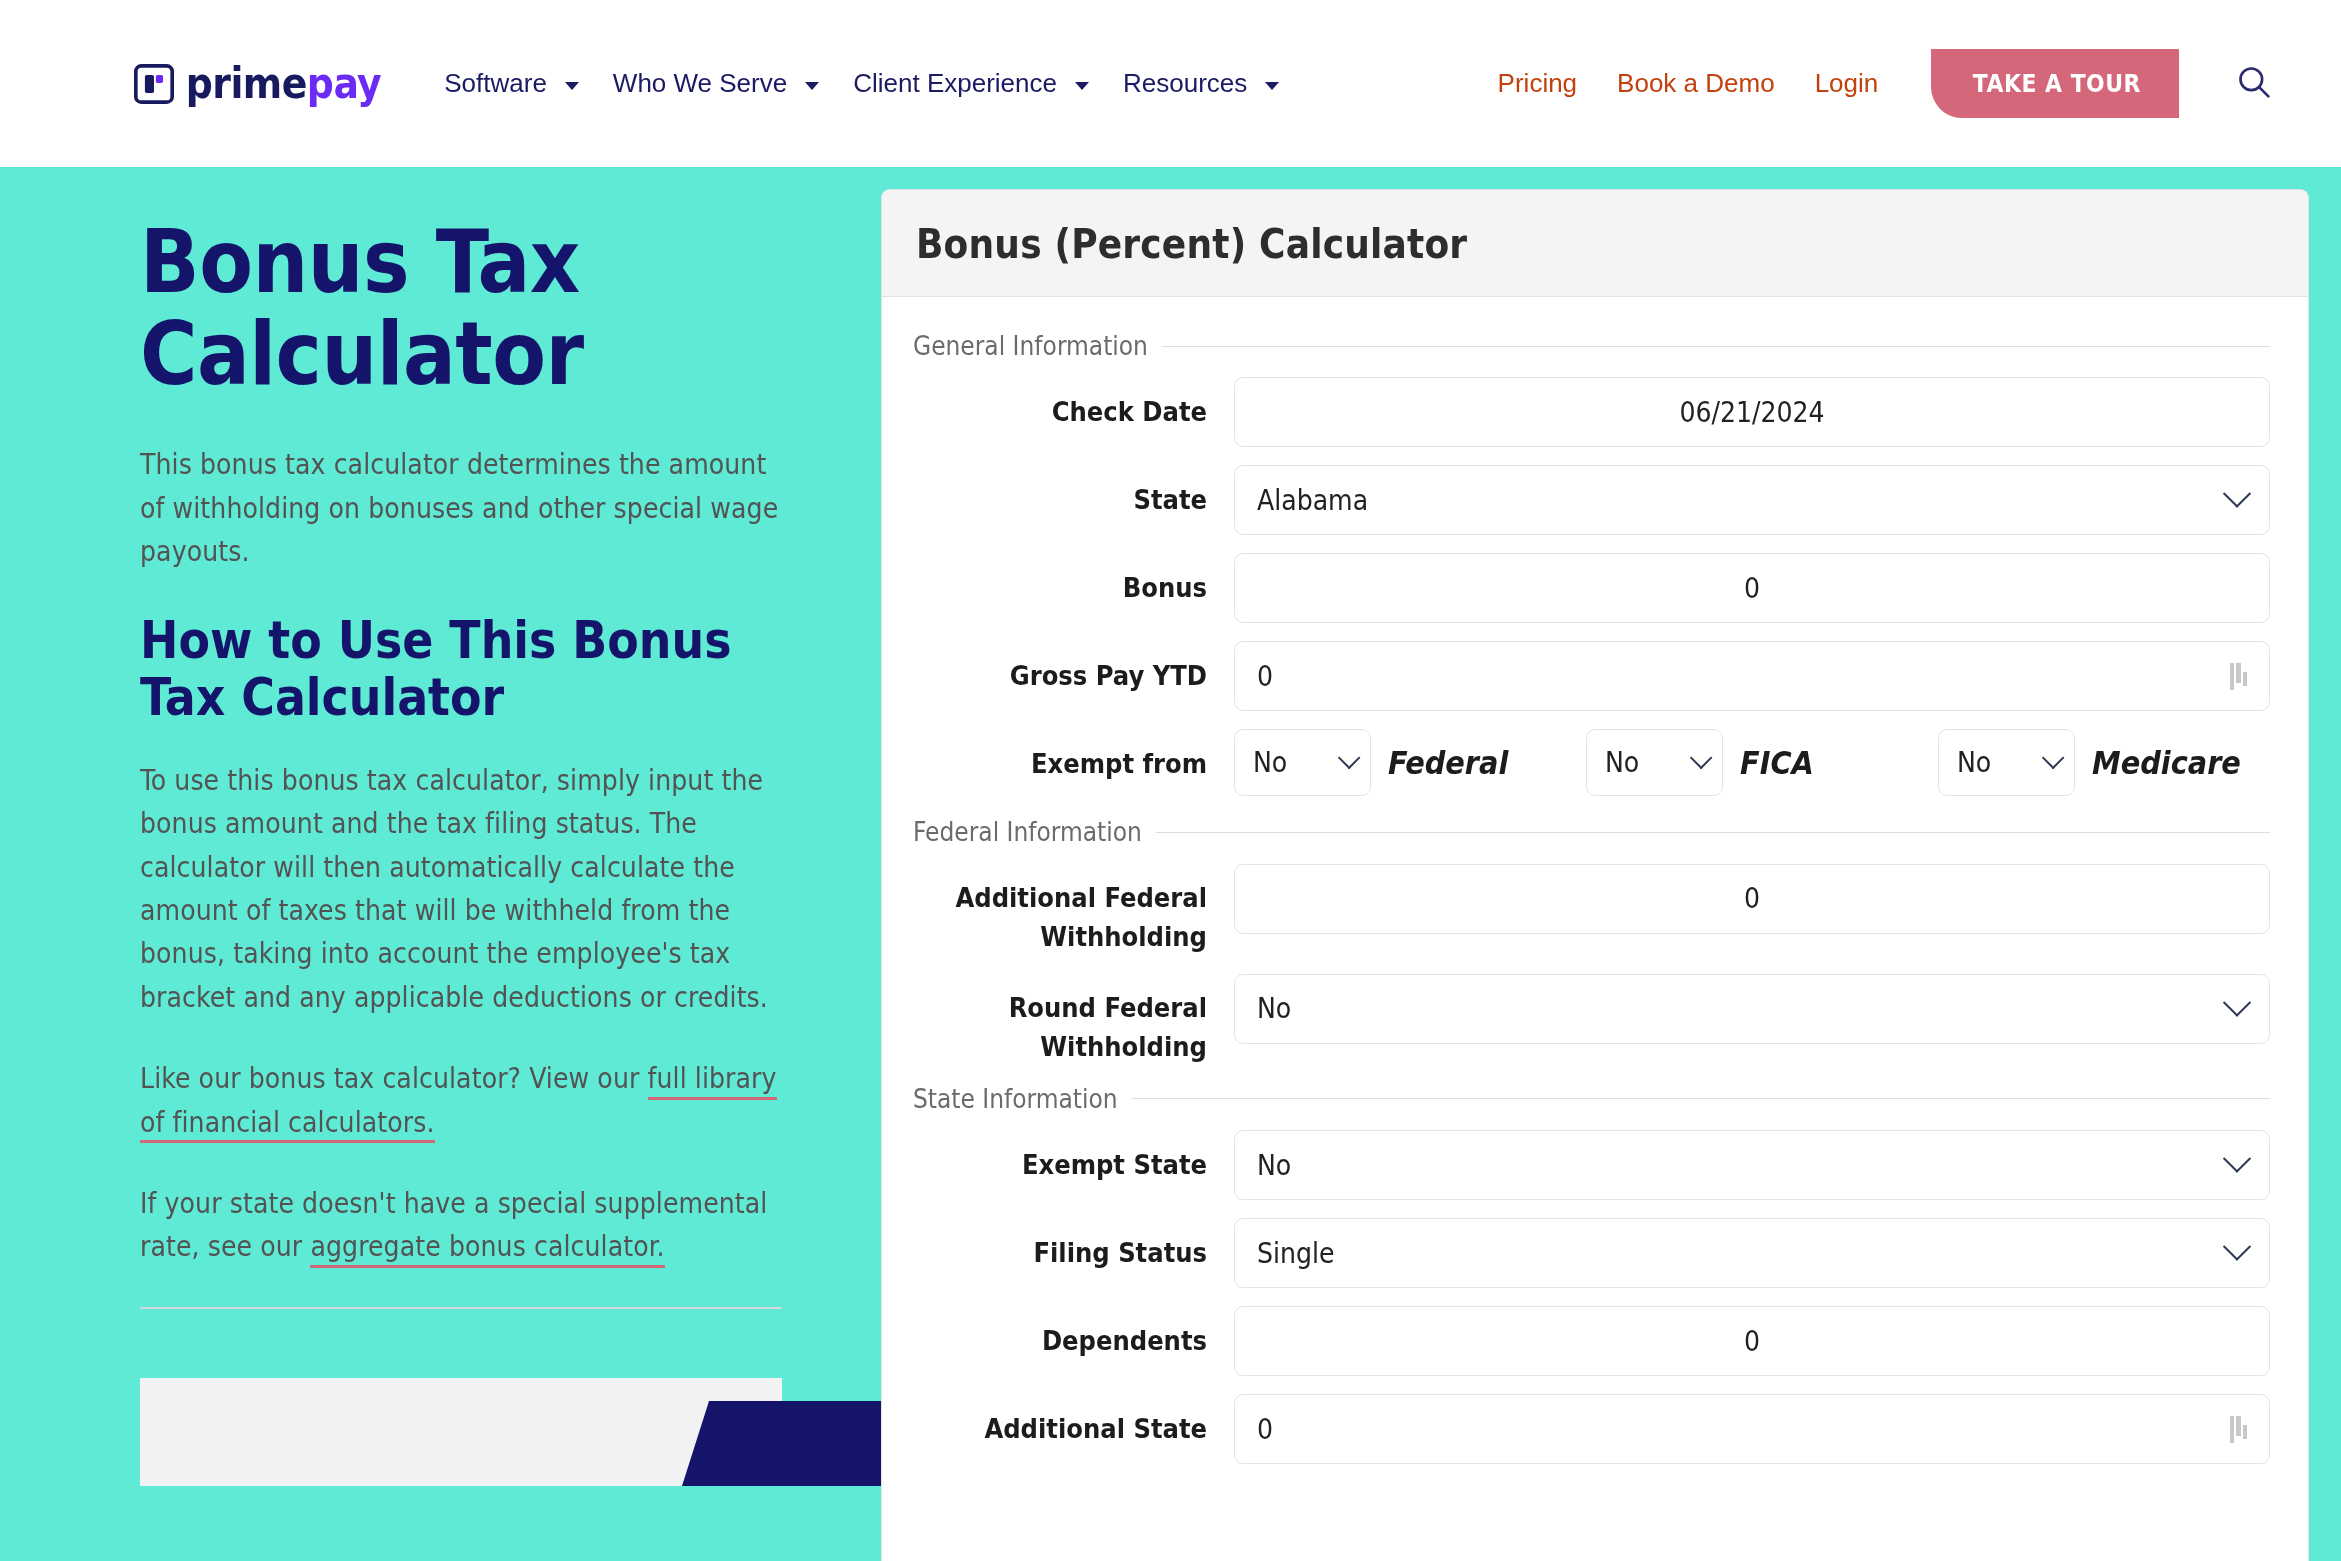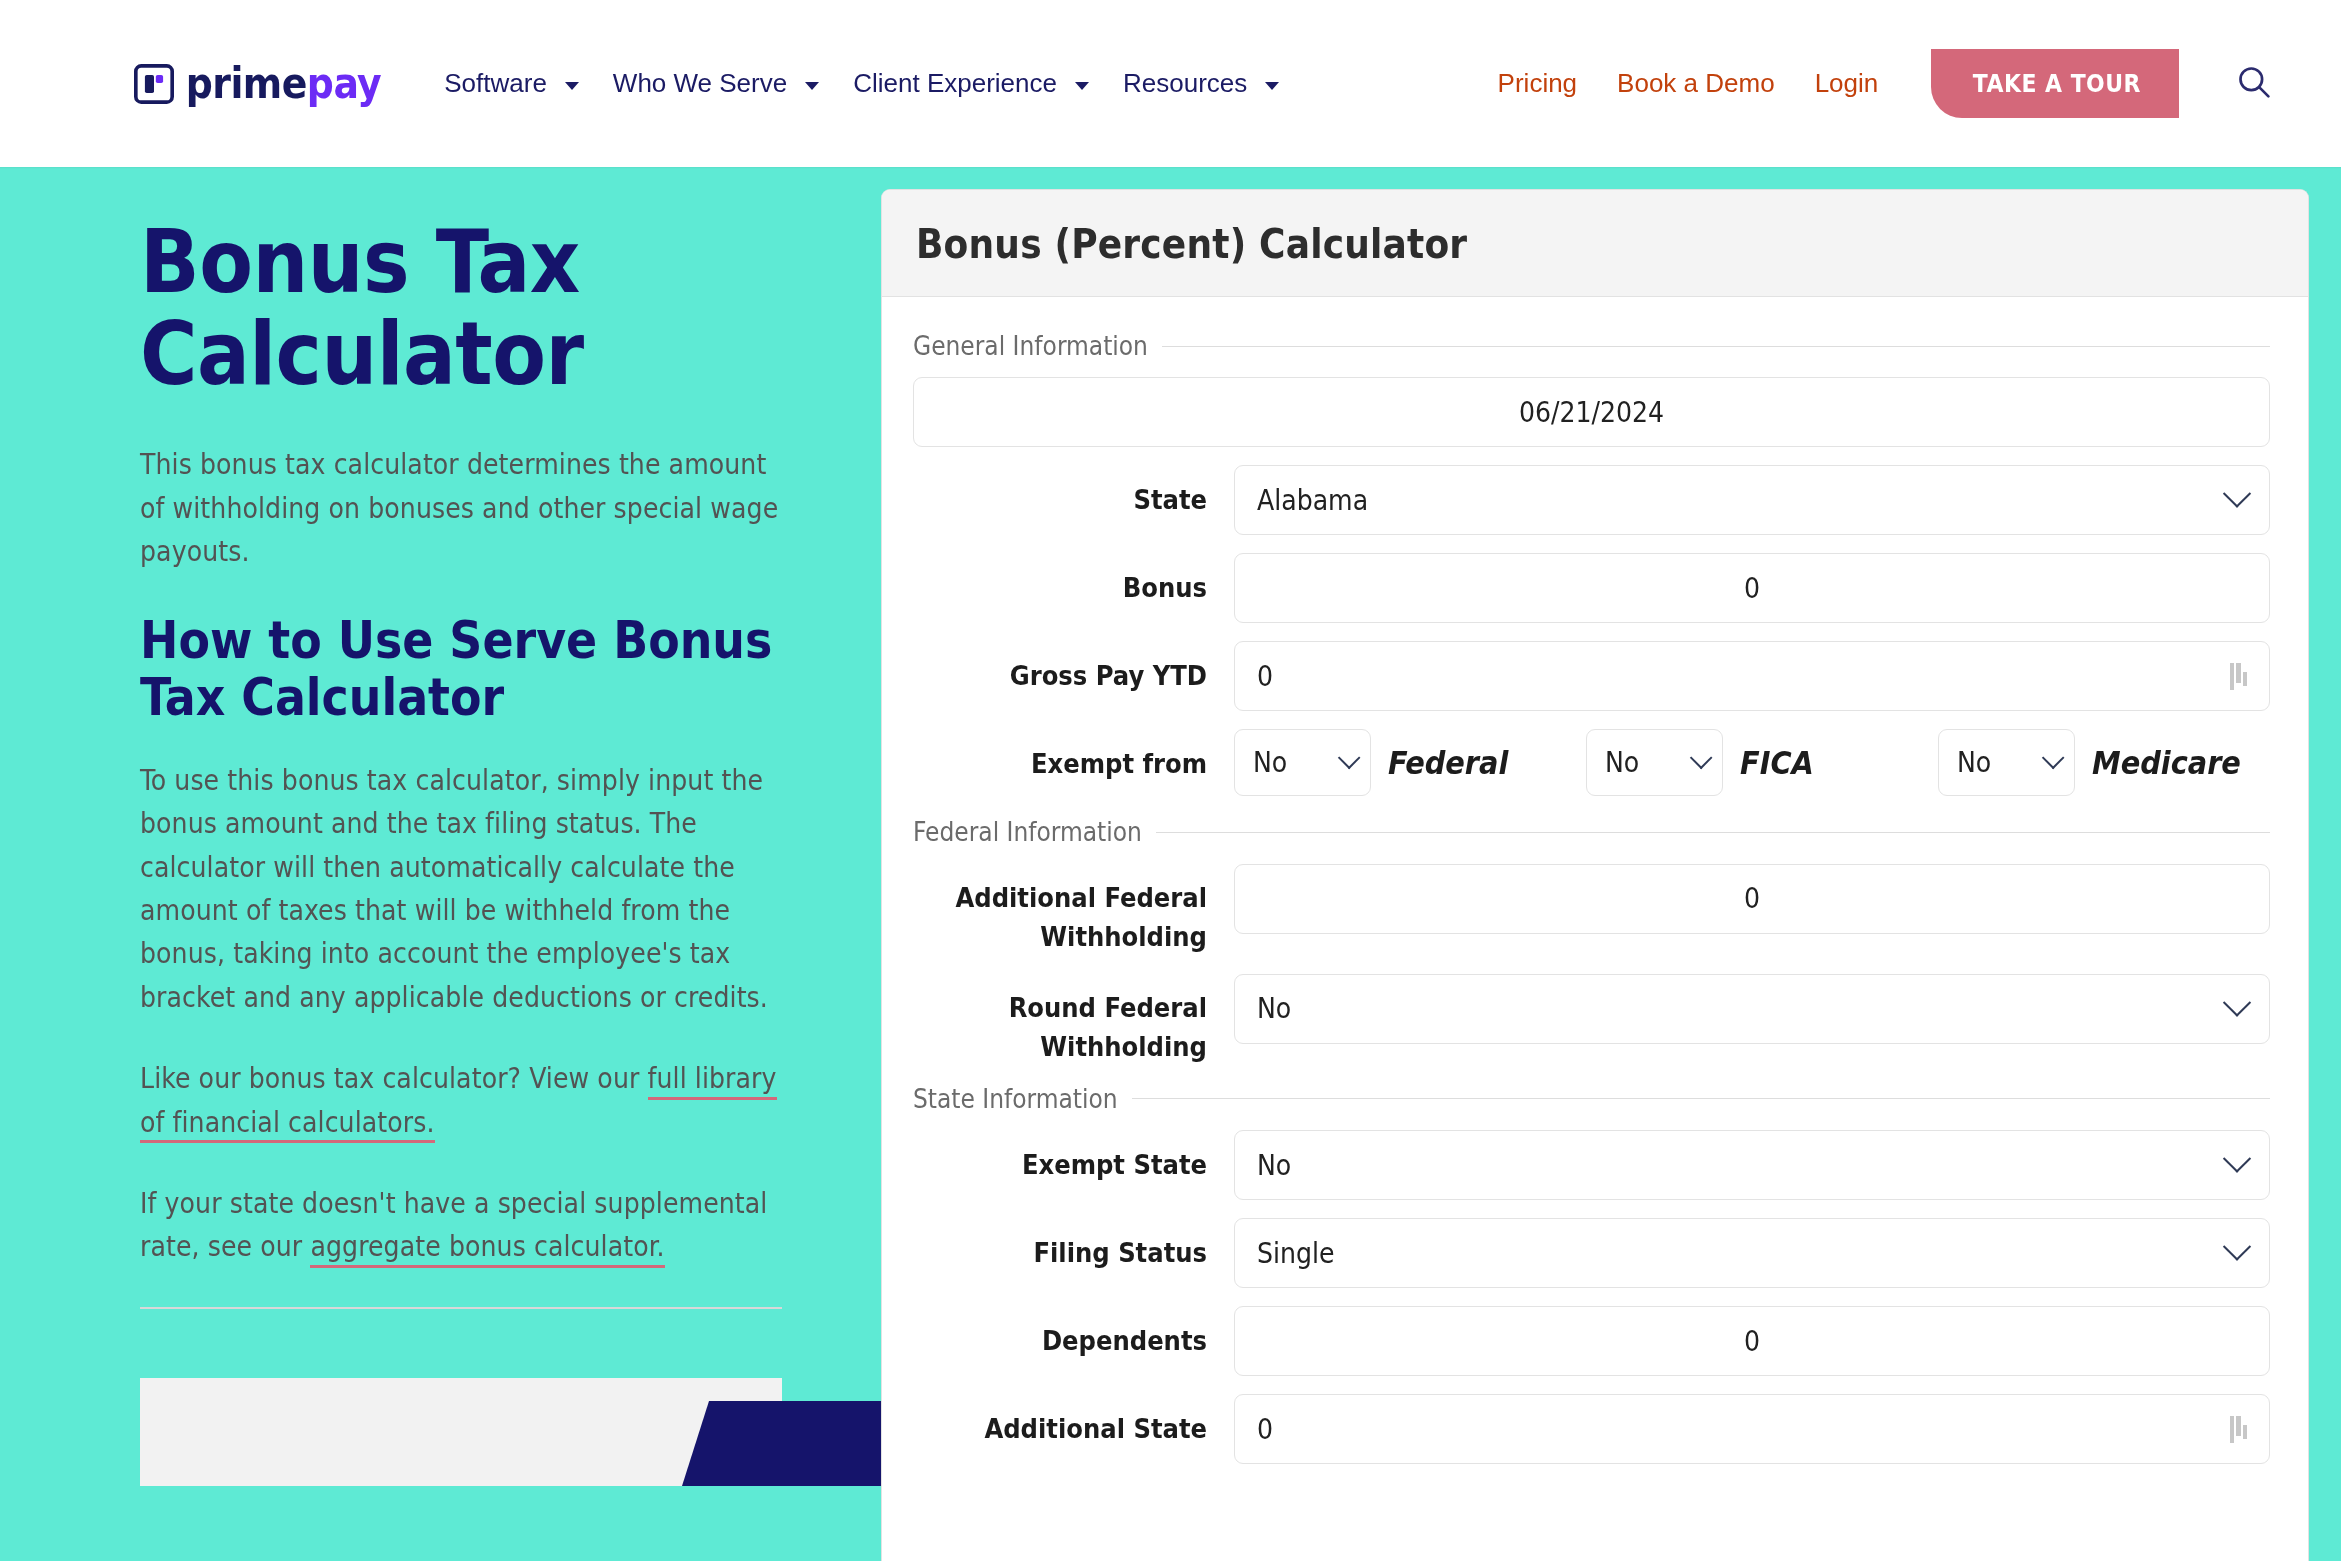--- a/index.html
+++ b/index.html
@@ -377,21 +377,21 @@
   </div>
 </header>
 
 <div class="page">
 
   <div class="left-col">
     <h1 class="page-title">Bonus Tax Calculator</h1>
 
     <p class="body-text">This bonus tax calculator determines the amount of withholding on bonuses and other special wage payouts.</p>
 
-    <h2 class="section-title">How to Use Serve Bonus Tax Calculator</h2>
+    <h2 class="section-title">How to Use This Bonus Tax Calculator</h2>
 
     <p class="body-text">To use this bonus tax calculator, simply input the bonus amount and the tax filing status. The calculator will then automatically calculate the amount of taxes that will be withheld from the bonus, taking into account the employee's tax bracket and any applicable deductions or credits.</p>
 
     <p class="body-text"><span>Like our bonus tax calculator? View our </span><a class="inline-link">full library of financial calculators.</a></p>
 
     <p class="body-text"><span>If your state doesn't have a special supplemental rate, see our </span><a class="inline-link">aggregate bonus calculator.</a></p>
 
     <div class="divider"></div>
 
     <div class="bottom-card">
@@ -406,20 +406,21 @@
         <h2>Bonus (Percent) Calculator</h2>
       </div>
 
       <div class="calc-body">
 
         <div class="fieldset-legend">
           <span>General Information</span>
         </div>
 
         <div class="form-row">
+          <div class="form-label">Check Date</div>
           <div class="form-control-wrap">
             <div class="field">
               <span>06/21/2024</span>
             </div>
           </div>
         </div>
 
         <div class="form-row">
           <div class="form-label">State</div>
           <div class="form-control-wrap">

